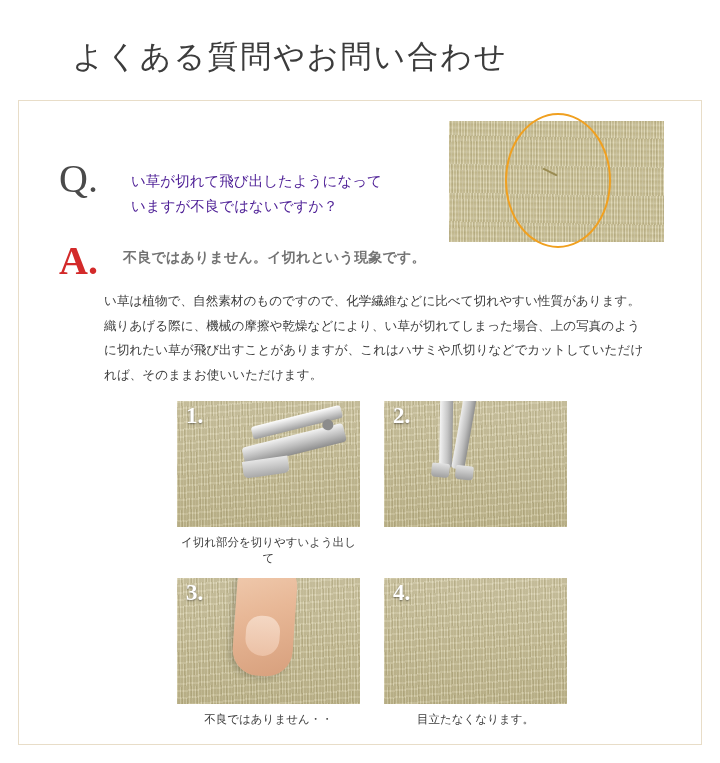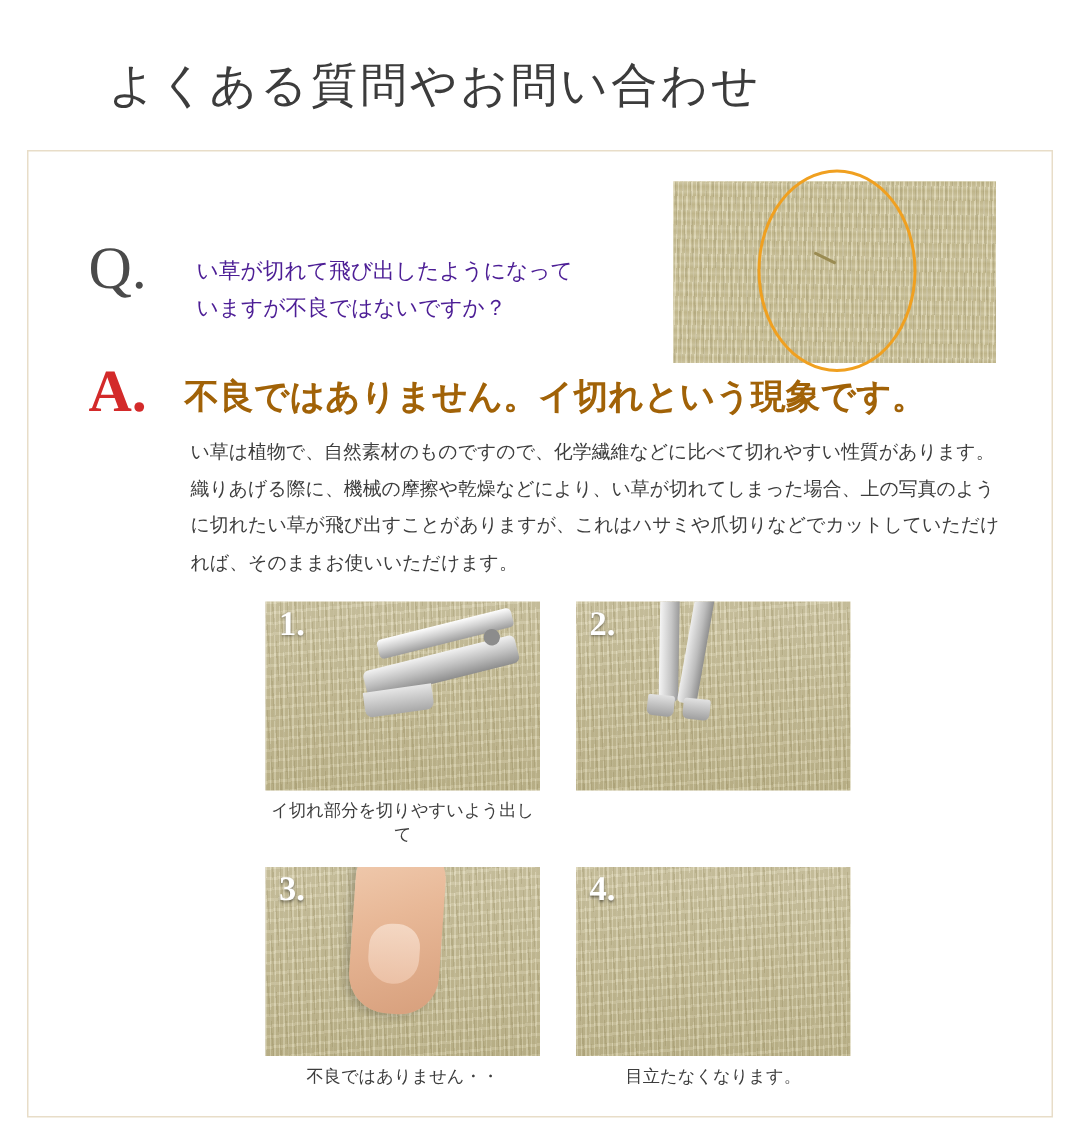--- a/index.html
+++ b/index.html
@@ -126,34 +126,33 @@
     font-family: "Liberation Serif", serif;
     font-size: 40px;
     font-weight: bold;
     color: #d32a2a;
     line-height: 1;
   }
   .a-headline {
     position: absolute;
     left: 104px;
     top: 148px;
-    font-size: 23px;
+    font-size: 14px;
     font-weight: bold;
-    color: #a16207;
+    color: #737373;
     letter-spacing: 0.2px;
   }
   .a-body {
     position: absolute;
     left: 85px;
     top: 188px;
     width: 540px;
     font-size: 12.6px;
     line-height: 1.95;
     color: #3d3d3d;
-    margin-left: 23px;
   }
   
   .steps {
     position: absolute;
     left: 158px;
     top: 300px;
     width: 390px;
   }
   .step-row {
     display: flex;
@@ -201,21 +200,20 @@
     color: #ffffff;
     text-shadow: 0 1px 2px rgba(0,0,0,0.45);
     z-index: 5;
   }
   .step-caption {
     text-align: center;
     font-size: 11.5px;
     color: #3d3d3d;
     padding-top: 7px;
     line-height: 1.4;
-    font-family: Liberation Mono, monospace;
   }
   
   .clipper1 {
     position: absolute;
     left: 62px;
     top: 10px;
     width: 112px;
     height: 74px;
     transform: rotate(-14deg);
   }

